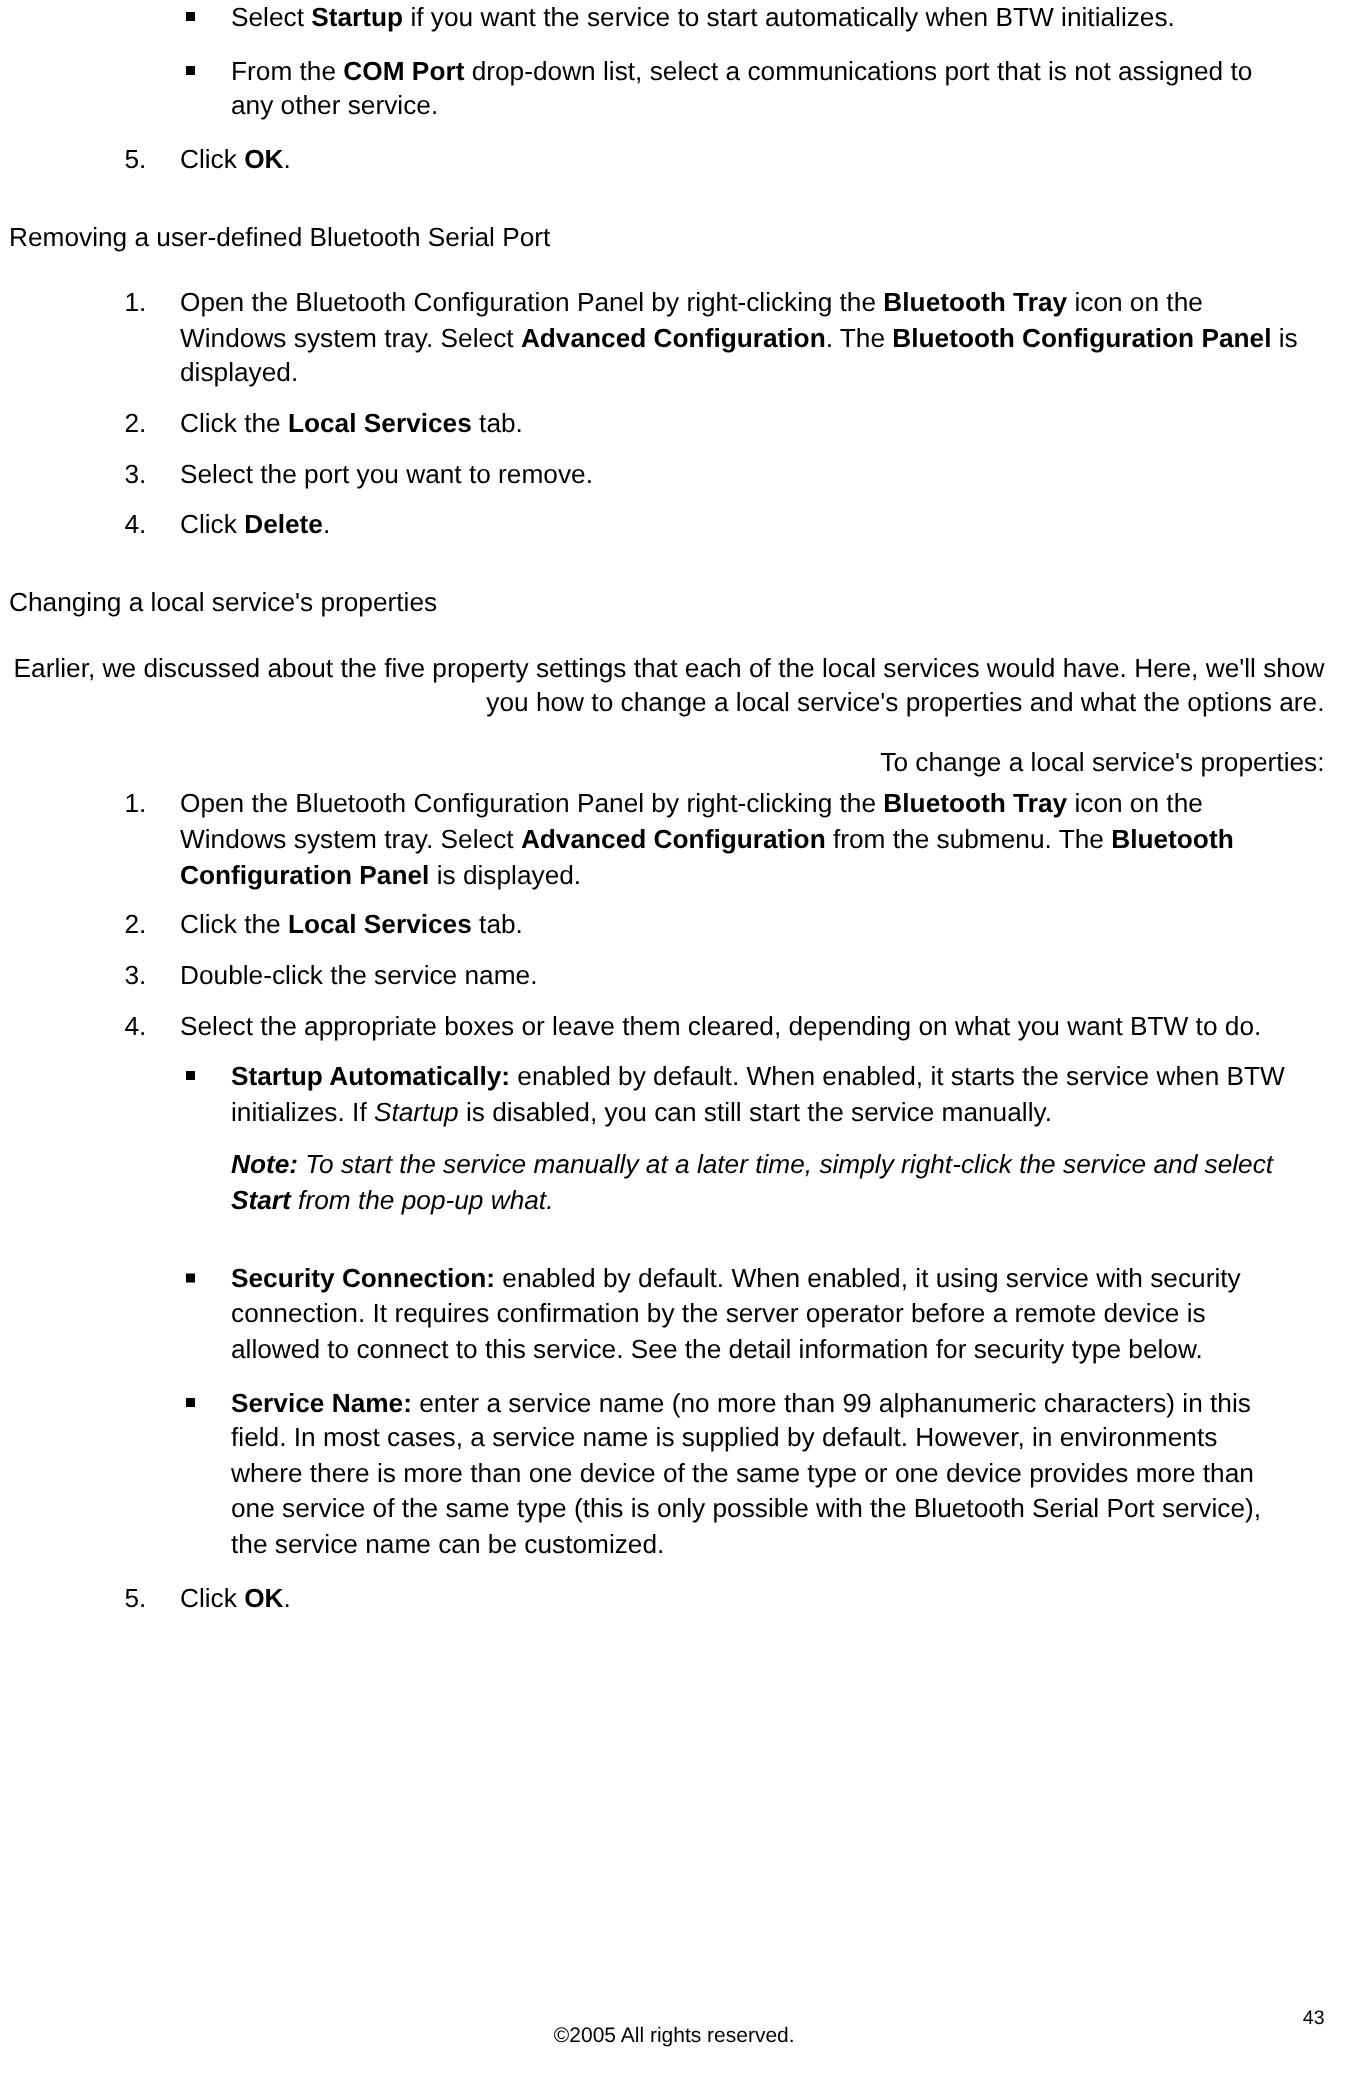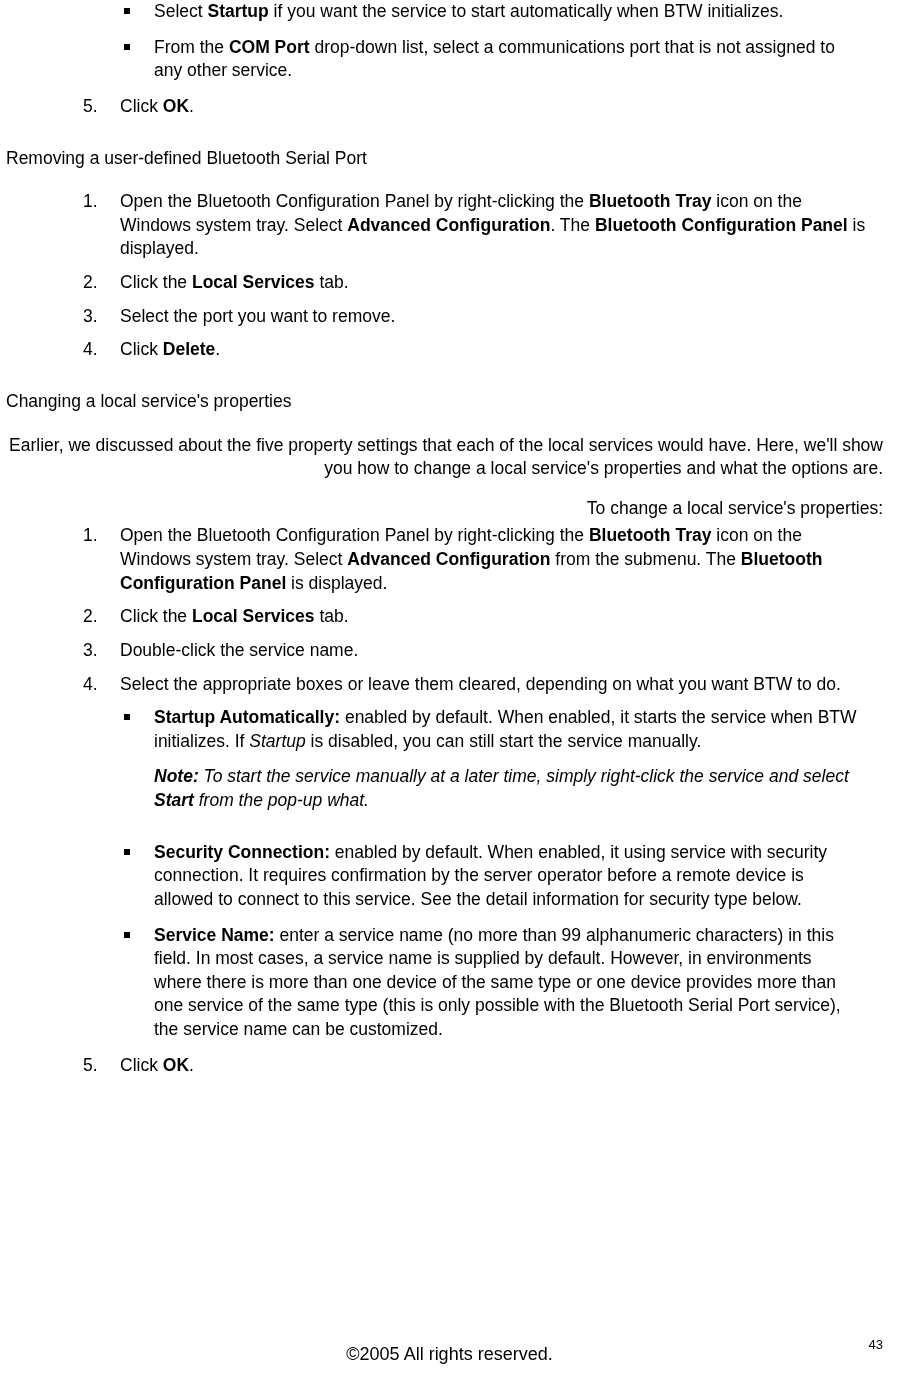--- a/index.html
+++ b/index.html
@@ -72,21 +72,21 @@
       margin-right: 20px;
       margin-top: 10px;
       margin-bottom: 14px;
     }
     .footer {
       position: absolute;
       bottom: 20px;
       left: 0;
       right: 0;
       text-align: center;
-      font-size: 18px;
+      font-size: 14px;
     }
     .page-num {
       position: absolute;
       bottom: 32px;
       right: 16px;
       font-size: 13px;
     }
     b { font-weight: bold; }
     i { font-style: italic; }
   </style>

